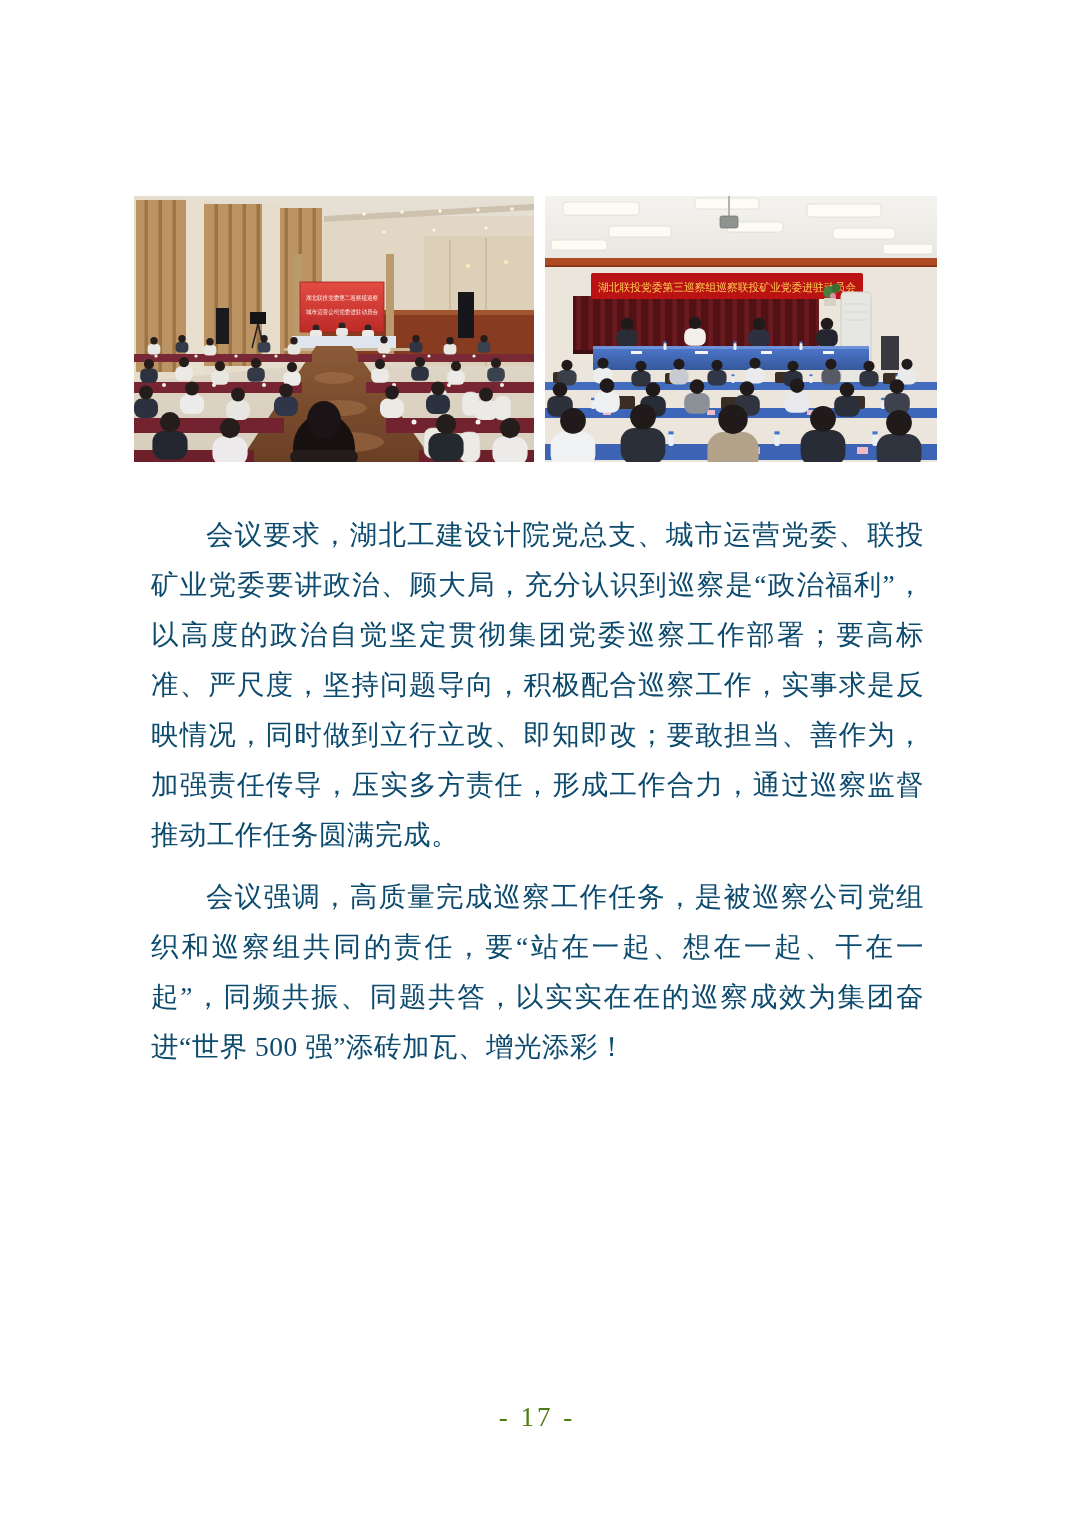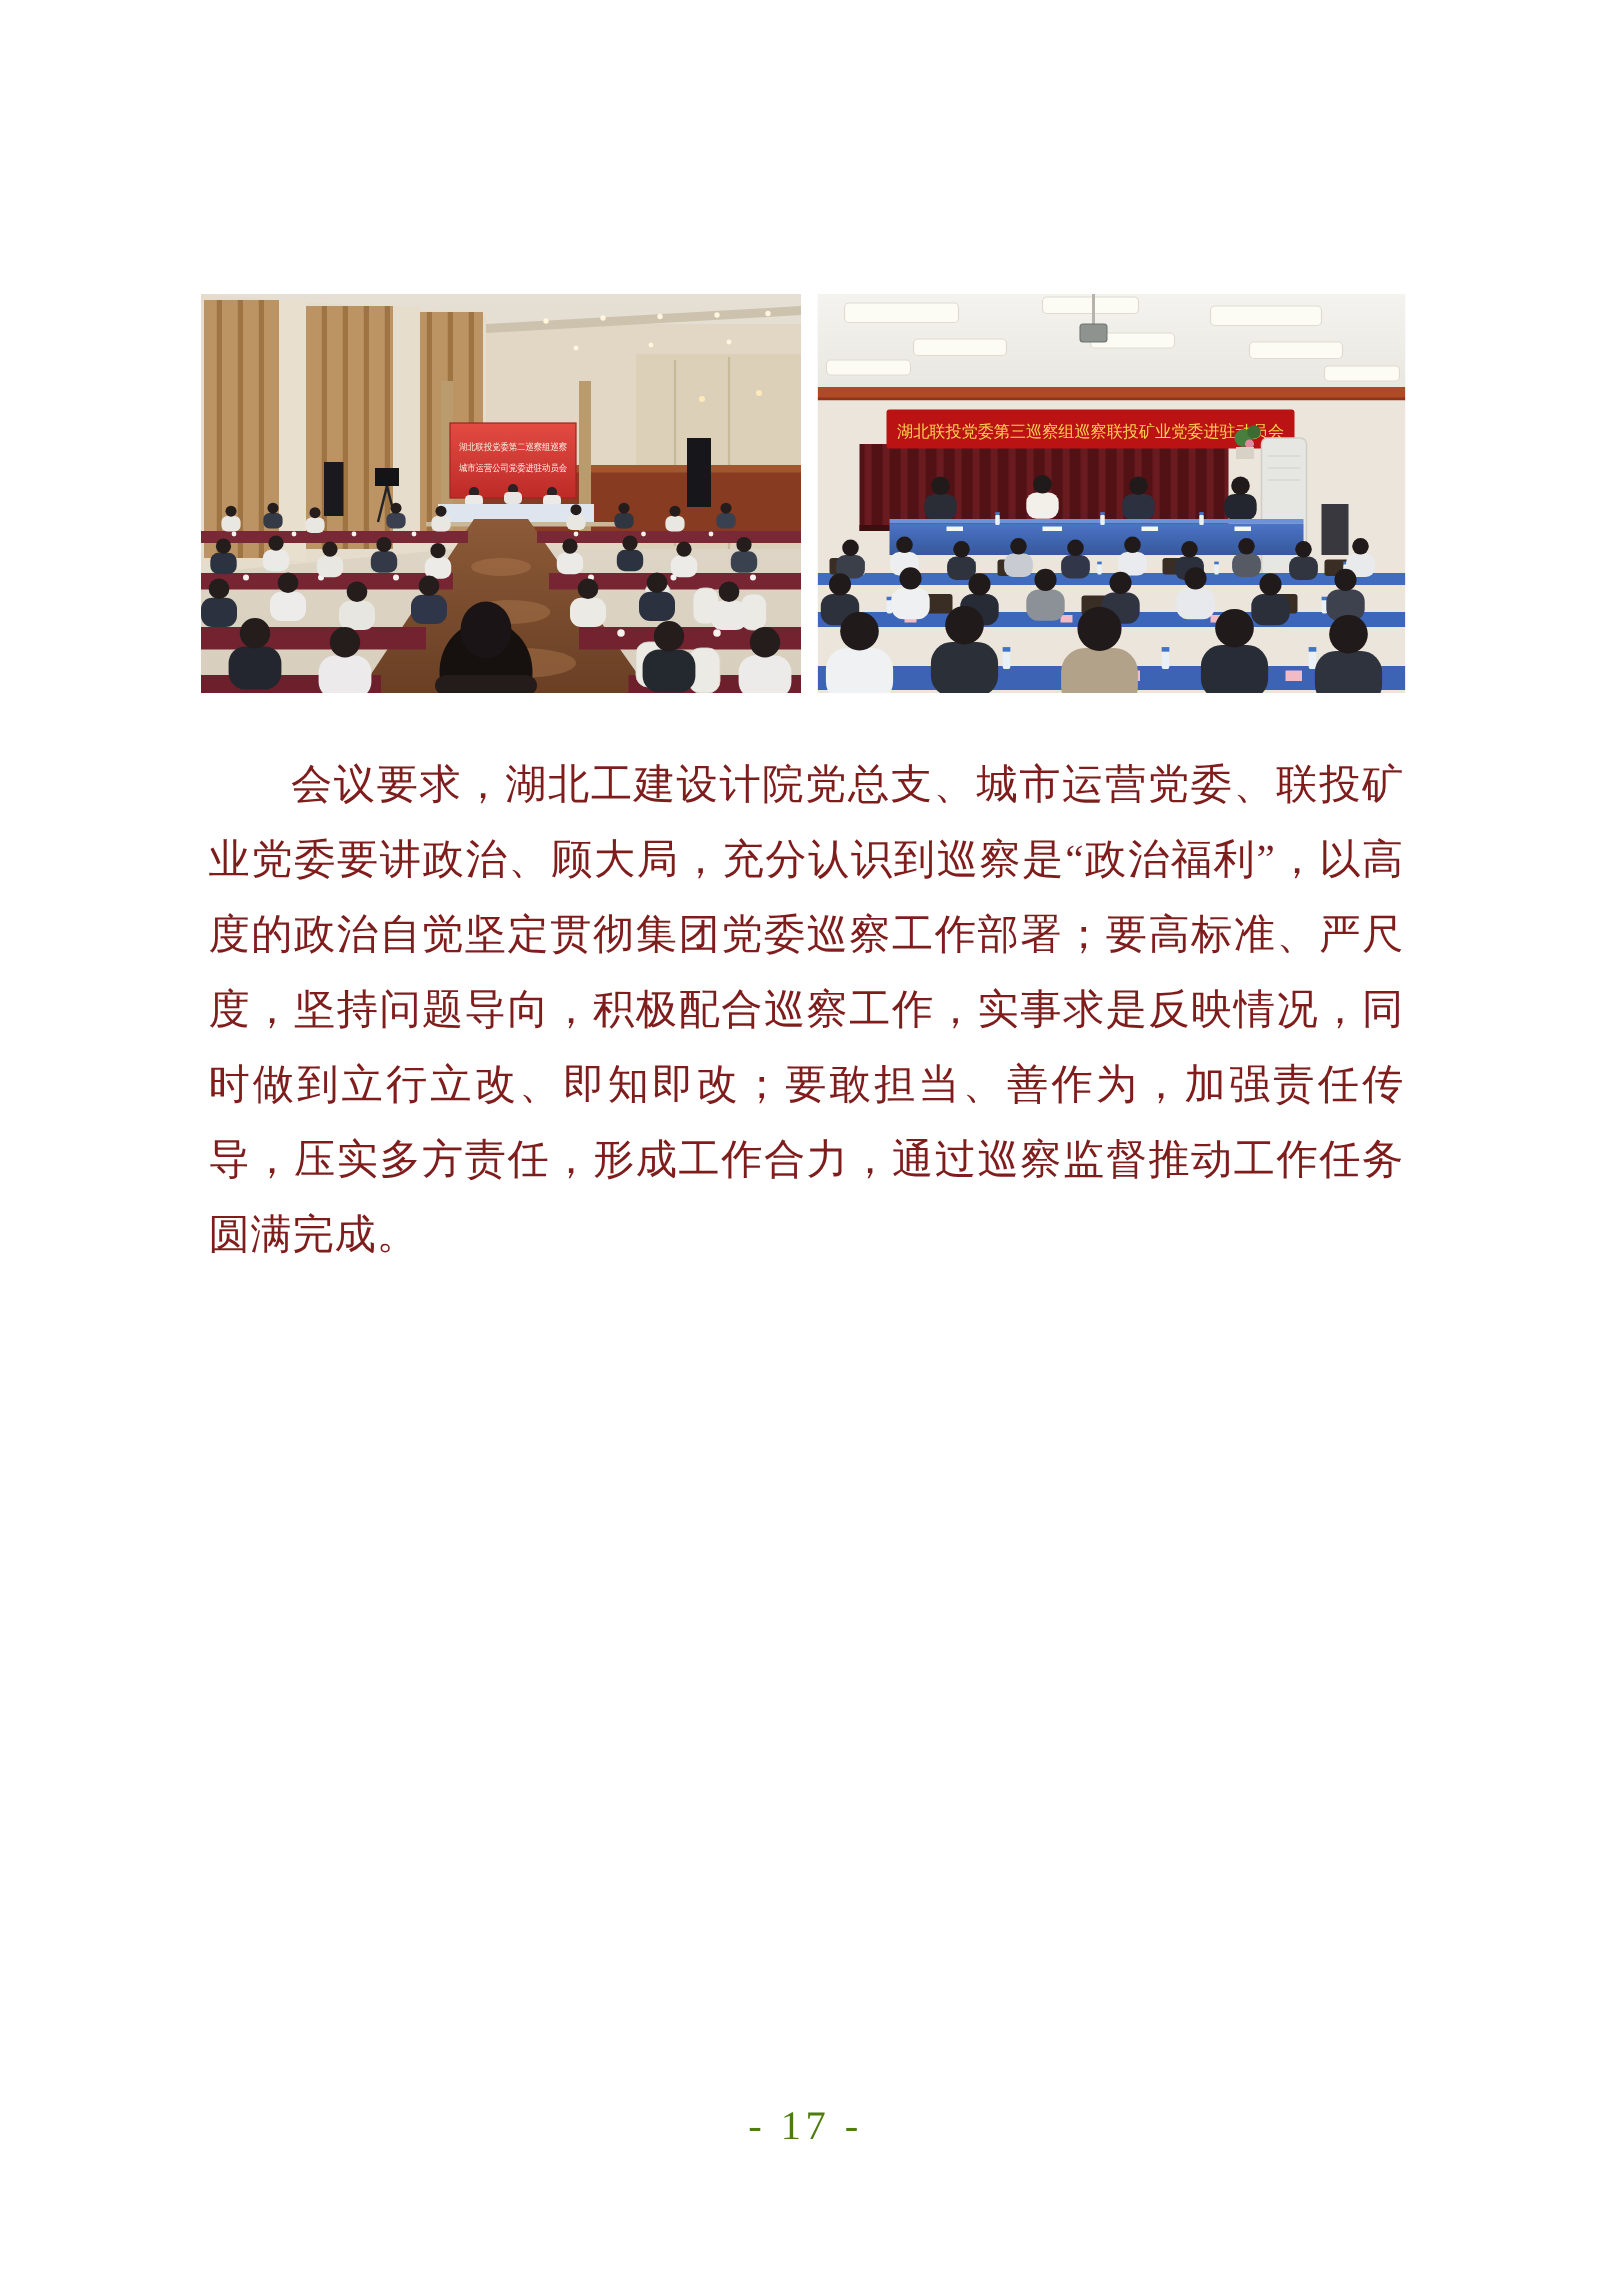--- a/index.html
+++ b/index.html
@@ -5,21 +5,21 @@
   html,body{margin:0;padding:0;background:#ffffff;}
   .page{position:relative;width:1074px;height:1520px;background:#ffffff;overflow:hidden;
         font-family:"Liberation Serif", serif;}
   
   .photo{position:absolute;margin:0;padding:0;overflow:hidden;}
   .photo svg{display:block;width:100%;height:100%;filter:blur(.45px) saturate(.96);}
   .photo-left{left:134px;top:196px;width:400px;height:266px;}
   .photo-right{left:545px;top:196px;width:392px;height:266px;}
   
   .article{position:absolute;left:139px;top:498px;width:797px;}
-  .article p{margin:0;text-indent:2em;font-size:27.5px;line-height:50px;color:#7f1d1d;
+  .article p{margin:12px;text-indent:2em;font-size:27.5px;line-height:50px;color:#0c4a6e;
              text-align:justify;text-justify:inter-ideograph;letter-spacing:.5px;}
   
   .page-number{position:absolute;left:0;top:1402px;width:100%;text-align:center;
                font-size:27px;color:#4d7c0f;letter-spacing:3px;}
 </style>
 </head>
 <body>
 
 <div class="page">
 
@@ -340,17 +340,18 @@
         <use href="#pp2" transform="translate(98,246) scale(2.8)" style="color:#2b3038"></use>
         <use href="#pp2" transform="translate(188,252) scale(3.2)" style="color:#b3a288"></use>
         <use href="#pp2" transform="translate(278,248) scale(2.8)" style="color:#272c36"></use>
         <use href="#pp2" transform="translate(354,252) scale(2.8)" style="color:#2e333d"></use>
       </g>
     </svg>
   </figure>
 
   <div class="article">
     <p>会议要求，湖北工建设计院党总支、城市运营党委、联投矿业党委要讲政治、顾大局，充分认识到巡察是“政治福利”，以高度的政治自觉坚定贯彻集团党委巡察工作部署；要高标准、严尺度，坚持问题导向，积极配合巡察工作，实事求是反映情况，同时做到立行立改、即知即改；要敢担当、善作为，加强责任传导，压实多方责任，形成工作合力，通过巡察监督推动工作任务圆满完成。</p>
+    <p>会议强调，高质量完成巡察工作任务，是被巡察公司党组织和巡察组共同的责任，要“站在一起、想在一起、干在一起”，同频共振、同题共答，以实实在在的巡察成效为集团奋进“世界 500 强”添砖加瓦、增光添彩！</p>
   </div>
 
   <div class="page-number">- 17 -</div>
 
 </div>
 
 </body></html>

